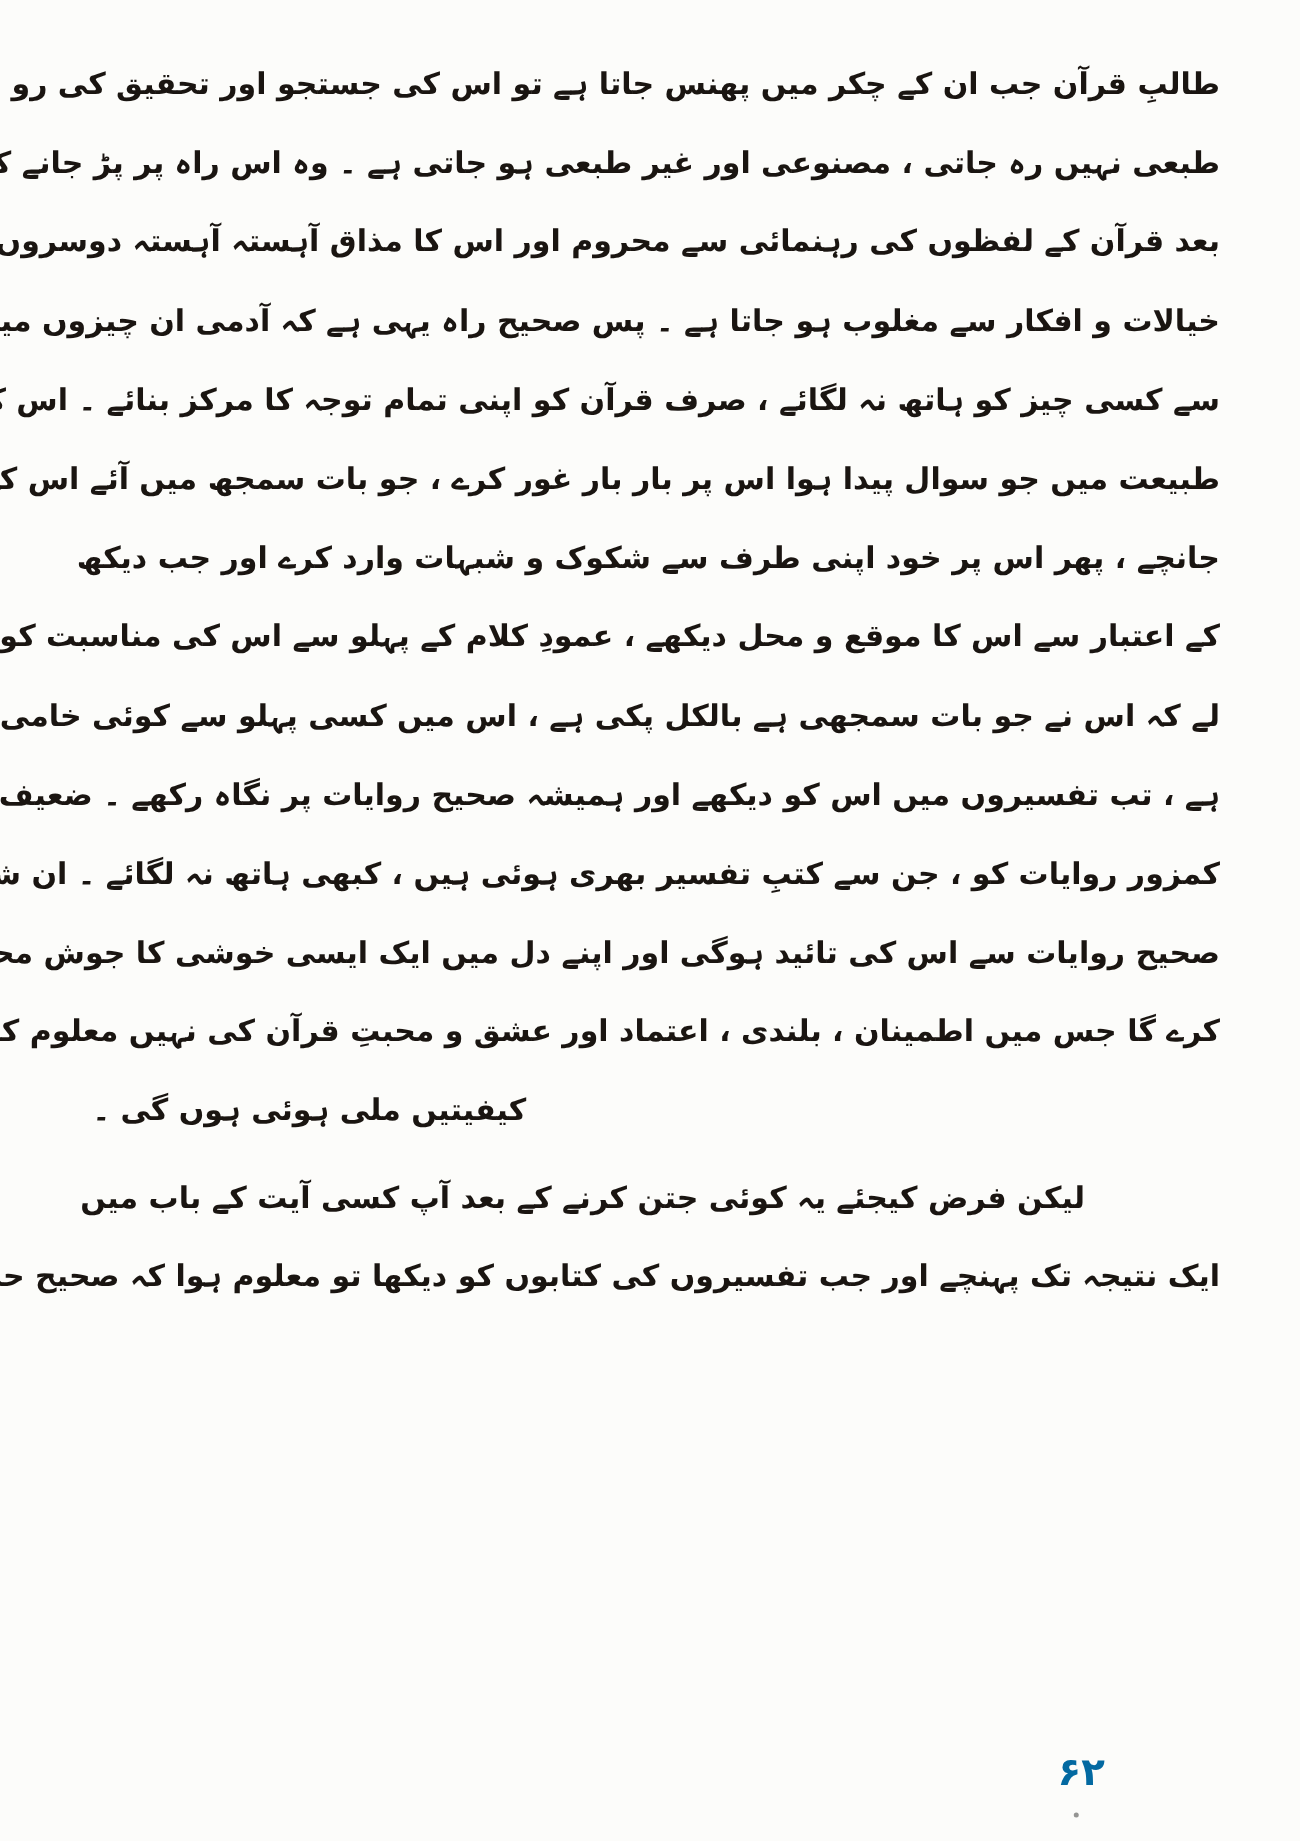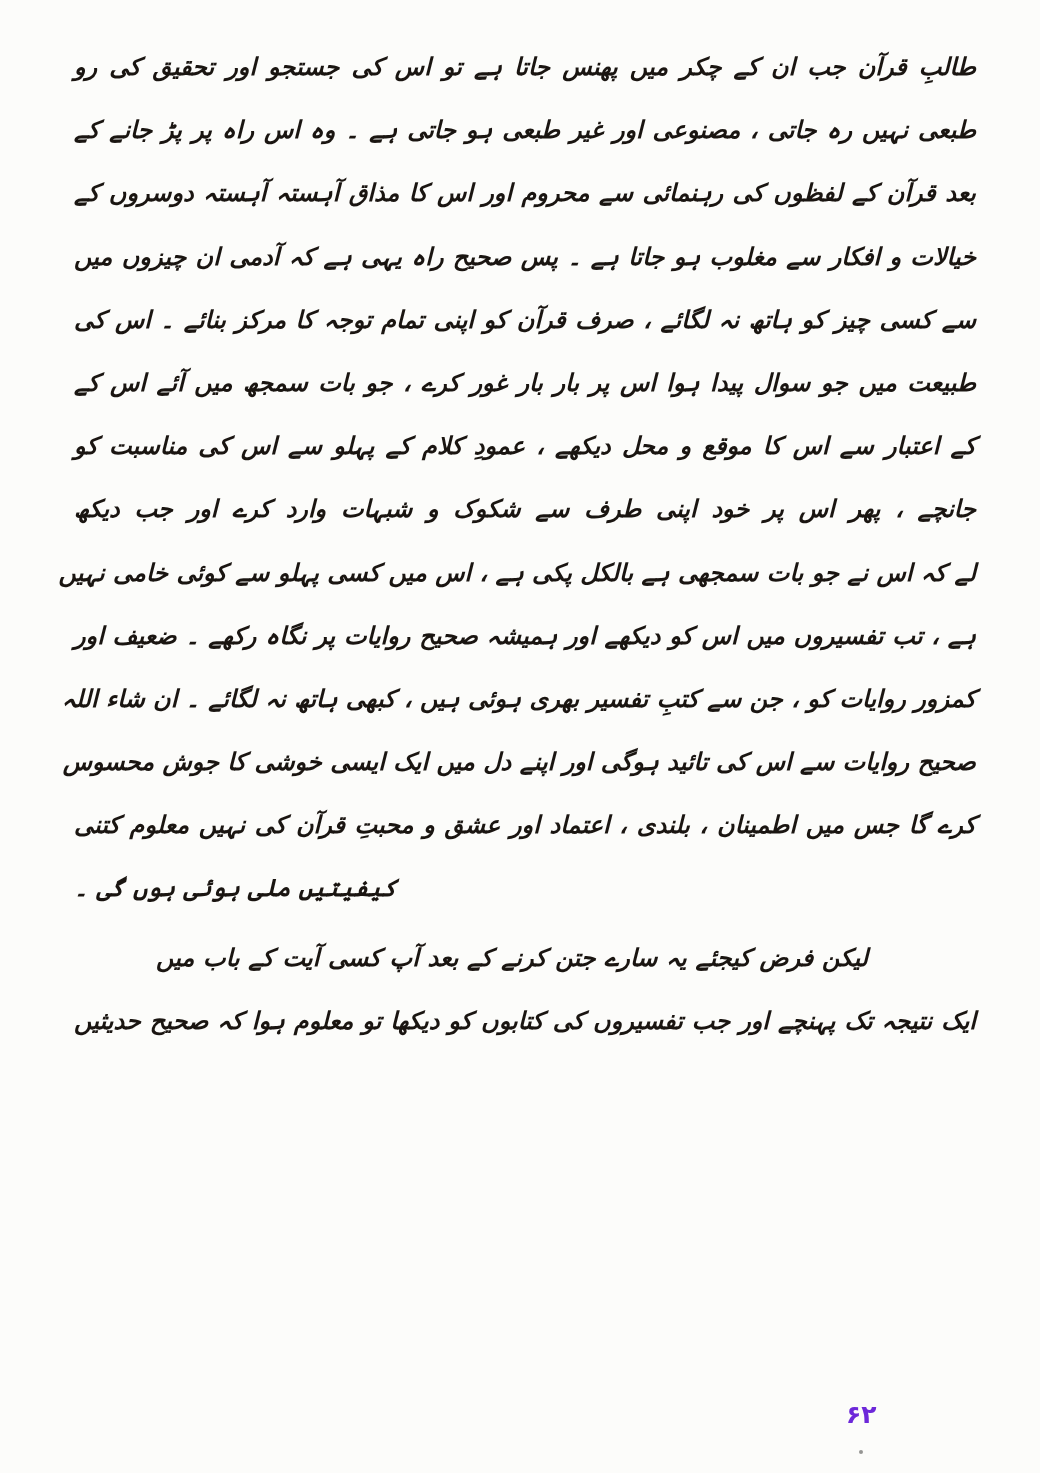--- a/index.html
+++ b/index.html
@@ -20,21 +20,21 @@
     background: #fcfcfa;
     color: #1a1511;
   }
   .text-block {
     position: absolute;
     top: 36px;
     right: 64px;
     width: 902px;
     direction: rtl;
   }
-  .para { width: 100%; font-style: italic; }
+  .para { width: 100%; }
   .para-2 { margin-top: 6px; }
   .text-line {
     height: 63.2px;
     line-height: 63.2px;
     font-size: 24px;
     font-weight: 700;
     white-space: nowrap;
     text-align: justify;
     text-align-last: justify;
     letter-spacing: 0.2px;
@@ -46,23 +46,23 @@
   }
   
   .para-open {
     padding-right: 108px;
     padding-left: 82px;
   }
   .page-number {
     position: absolute;
     top: 1400px;
     left: 846px;
-    font-size: 25px;
+    font-size: 31px;
     font-weight: 700;
-    color: #6d28d9;
+    color: #0369a1;
     direction: rtl;
   }
   .speck {
     position: absolute;
     top: 1450px;
     left: 859px;
     width: 4px;
     height: 4px;
     border-radius: 50%;
     background: #6a6a66;
@@ -75,32 +75,32 @@
 <div class="page">
   <div class="text-block" dir="rtl" lang="ur">
 
     <div class="para">
       <div class="text-line">طالبِ قرآن جب ان کے چکر میں پھنس جاتا ہے تو اس کی جستجو اور تحقیق کی رو</div>
       <div class="text-line">طبعی نہیں رہ جاتی ، مصنوعی اور غیر طبعی ہو جاتی ہے ۔ وہ اس راہ پر پڑ جانے کے</div>
       <div class="text-line">بعد قرآن کے لفظوں کی رہنمائی سے محروم اور اس کا مذاق آہستہ آہستہ دوسروں کے</div>
       <div class="text-line">خیالات و افکار سے مغلوب ہو جاتا ہے ۔ پس صحیح راہ یہی ہے کہ آدمی ان چیزوں میں</div>
       <div class="text-line">سے کسی چیز کو ہاتھ نہ لگائے ، صرف قرآن کو اپنی تمام توجہ کا مرکز بنائے ۔ اس کی</div>
       <div class="text-line">طبیعت میں جو سوال پیدا ہوا اس پر بار بار غور کرے ، جو بات سمجھ میں آئے اس کے</div>
+      <div class="text-line">جانچے ، پھر اس پر خود اپنی طرف سے شکوک و شبہات وارد کرے اور جب دیکھ</div>
       <div class="text-line">کے اعتبار سے اس کا موقع و محل دیکھے ، عمودِ کلام کے پہلو سے اس کی مناسبت کو</div>
-      <div class="text-line">جانچے ، پھر اس پر خود اپنی طرف سے شکوک و شبہات وارد کرے اور جب دیکھ</div>
       <div class="text-line">لے کہ اس نے جو بات سمجھی ہے بالکل پکی ہے ، اس میں کسی پہلو سے کوئی خامی نہیں</div>
       <div class="text-line">ہے ، تب تفسیروں میں اس کو دیکھے اور ہمیشہ صحیح روایات پر نگاہ رکھے ۔ ضعیف اور</div>
       <div class="text-line">کمزور روایات کو ، جن سے کتبِ تفسیر بھری ہوئی ہیں ، کبھی ہاتھ نہ لگائے ۔ ان شاء اللہ</div>
       <div class="text-line">صحیح روایات سے اس کی تائید ہوگی اور اپنے دل میں ایک ایسی خوشی کا جوش محسوس</div>
       <div class="text-line">کرے گا جس میں اطمینان ، بلندی ، اعتماد اور عشق و محبتِ قرآن کی نہیں معلوم کتنی</div>
       <div class="text-line last-short">کیفیتیں ملی ہوئی ہوں گی ۔</div>
     </div>
 
     <div class="para para-2">
-      <div class="text-line para-open">لیکن فرض کیجئے یہ سارے جتن کرنے کے بعد آپ کسی آیت کے باب میں</div>
+      <div class="text-line para-open">لیکن فرض کیجئے یہ کوئی جتن کرنے کے بعد آپ کسی آیت کے باب میں</div>
       <div class="text-line">ایک نتیجہ تک پہنچے اور جب تفسیروں کی کتابوں کو دیکھا تو معلوم ہوا کہ صحیح حدیثیں</div>
     </div>
 
   </div>
 
   <div class="page-number" dir="rtl">۶۲</div>
   <div class="speck"></div>
 </div>
 
 </body></html>

